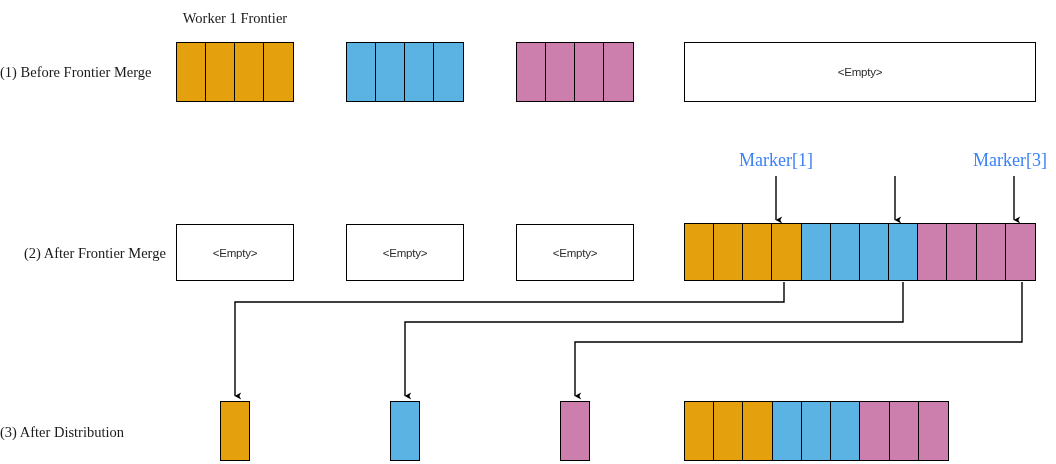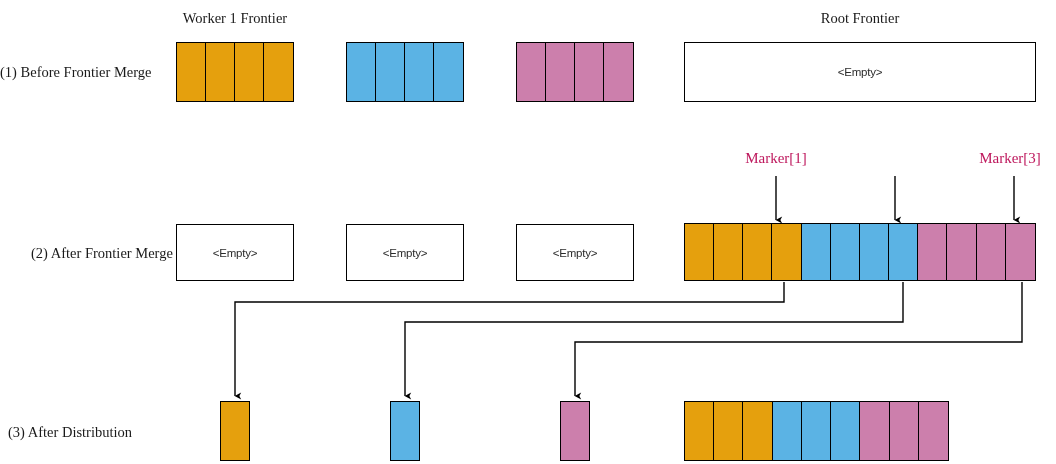--- a/index.html
+++ b/index.html
@@ -25,23 +25,23 @@
   .col-title{
     position:absolute;
     font-size:14.5px;
     font-family:"Liberation Serif","DejaVu Serif",serif;
     color:#1a1a1a;
     white-space:nowrap;
     text-align:center;
   }
   .marker-label{
     position:absolute;
-    font-size:15px;
+    font-size:18px;
     font-family:"Liberation Serif","DejaVu Serif",serif;
-    color:#be185d;
+    color:#3b82f6;
     white-space:nowrap;
     text-align:center;
   }
 
   .bar{
     position:absolute;
     display:flex;
     box-sizing:border-box;
     border:1.6px solid #000;
     background:#fff;
@@ -66,21 +66,20 @@
     color:#2b2b2b;
     letter-spacing:-0.2px;
   }
 </style>
 </head>
 <body>
 
 <div id="stage">
 
   <div class="col-title" style="left:160px;top:10px;width:150px;">Worker 1 Frontier</div>
-  <div class="col-title" style="left:684px;top:10px;width:352px;">Root Frontier</div>
 
   <div class="row-label" style="left:0px;top:64px;width:168px;">(1) Before Frontier Merge</div>
 
   <div class="bar" style="left:176px;top:42px;width:118px;height:60px;">
     <div class="cell" style="width:25%;background:#E5A00D;"></div>
     <div class="cell" style="width:25%;background:#E5A00D;"></div>
     <div class="cell" style="width:25%;background:#E5A00D;"></div>
     <div class="cell" style="width:25%;background:#E5A00D;"></div>
   </div>
 
@@ -98,21 +97,21 @@
     <div class="cell" style="width:25%;background:#CC7FAC;"></div>
   </div>
 
   <div class="emptybox" style="left:684px;top:42px;width:352px;height:60px;">
     <span>&lt;Empty&gt;</span>
   </div>
 
   <div class="marker-label" style="left:716px;top:150px;width:120px;">Marker[1]</div>
   <div class="marker-label" style="left:950px;top:150px;width:120px;">Marker[3]</div>
 
-  <div class="row-label" style="left:11px;top:245px;width:168px;padding-left:20px;">(2) After Frontier Merge</div>
+  <div class="row-label" style="left:4px;top:245px;width:168px;padding-left:20px;">(2) After Frontier Merge</div>
 
   <div class="emptybox" style="left:176px;top:224px;width:118px;height:57px;">
     <span>&lt;Empty&gt;</span>
   </div>
   <div class="emptybox" style="left:346px;top:224px;width:118px;height:57px;">
     <span>&lt;Empty&gt;</span>
   </div>
   <div class="emptybox" style="left:516px;top:224px;width:118px;height:57px;">
     <span>&lt;Empty&gt;</span>
   </div>
@@ -125,21 +124,21 @@
     <div class="cell" style="width:8.3333%;background:#5BB3E4;"></div>
     <div class="cell" style="width:8.3333%;background:#5BB3E4;"></div>
     <div class="cell" style="width:8.3333%;background:#5BB3E4;"></div>
     <div class="cell" style="width:8.3333%;background:#5BB3E4;"></div>
     <div class="cell" style="width:8.3333%;background:#CC7FAC;"></div>
     <div class="cell" style="width:8.3333%;background:#CC7FAC;"></div>
     <div class="cell" style="width:8.3333%;background:#CC7FAC;"></div>
     <div class="cell" style="width:8.3333%;background:#CC7FAC;"></div>
   </div>
 
-  <div class="row-label" style="left:0px;top:424px;width:168px;margin-left:8px;">(3) After Distribution</div>
+  <div class="row-label" style="left:0px;top:424px;width:168px;">(3) After Distribution</div>
 
   <div class="bar" style="left:220px;top:401px;width:30px;height:60px;">
     <div class="cell" style="width:100%;background:#E5A00D;"></div>
   </div>
   <div class="bar" style="left:390px;top:401px;width:30px;height:60px;">
     <div class="cell" style="width:100%;background:#5BB3E4;"></div>
   </div>
   <div class="bar" style="left:560px;top:401px;width:30px;height:60px;">
     <div class="cell" style="width:100%;background:#CC7FAC;"></div>
   </div>

